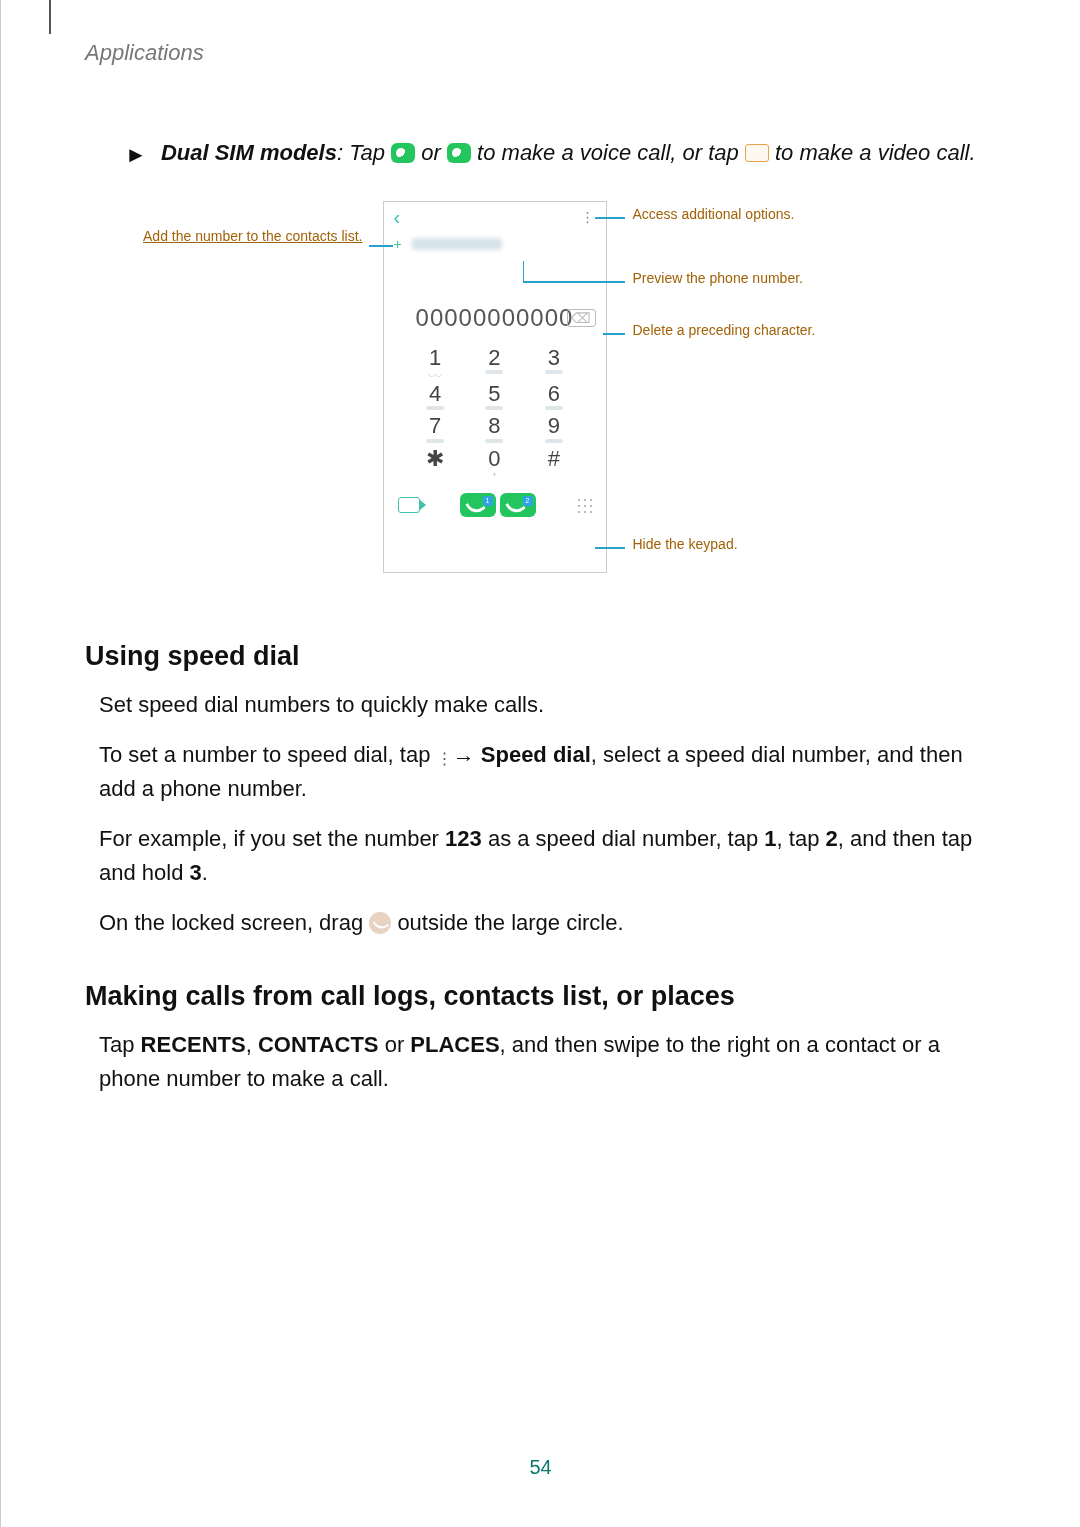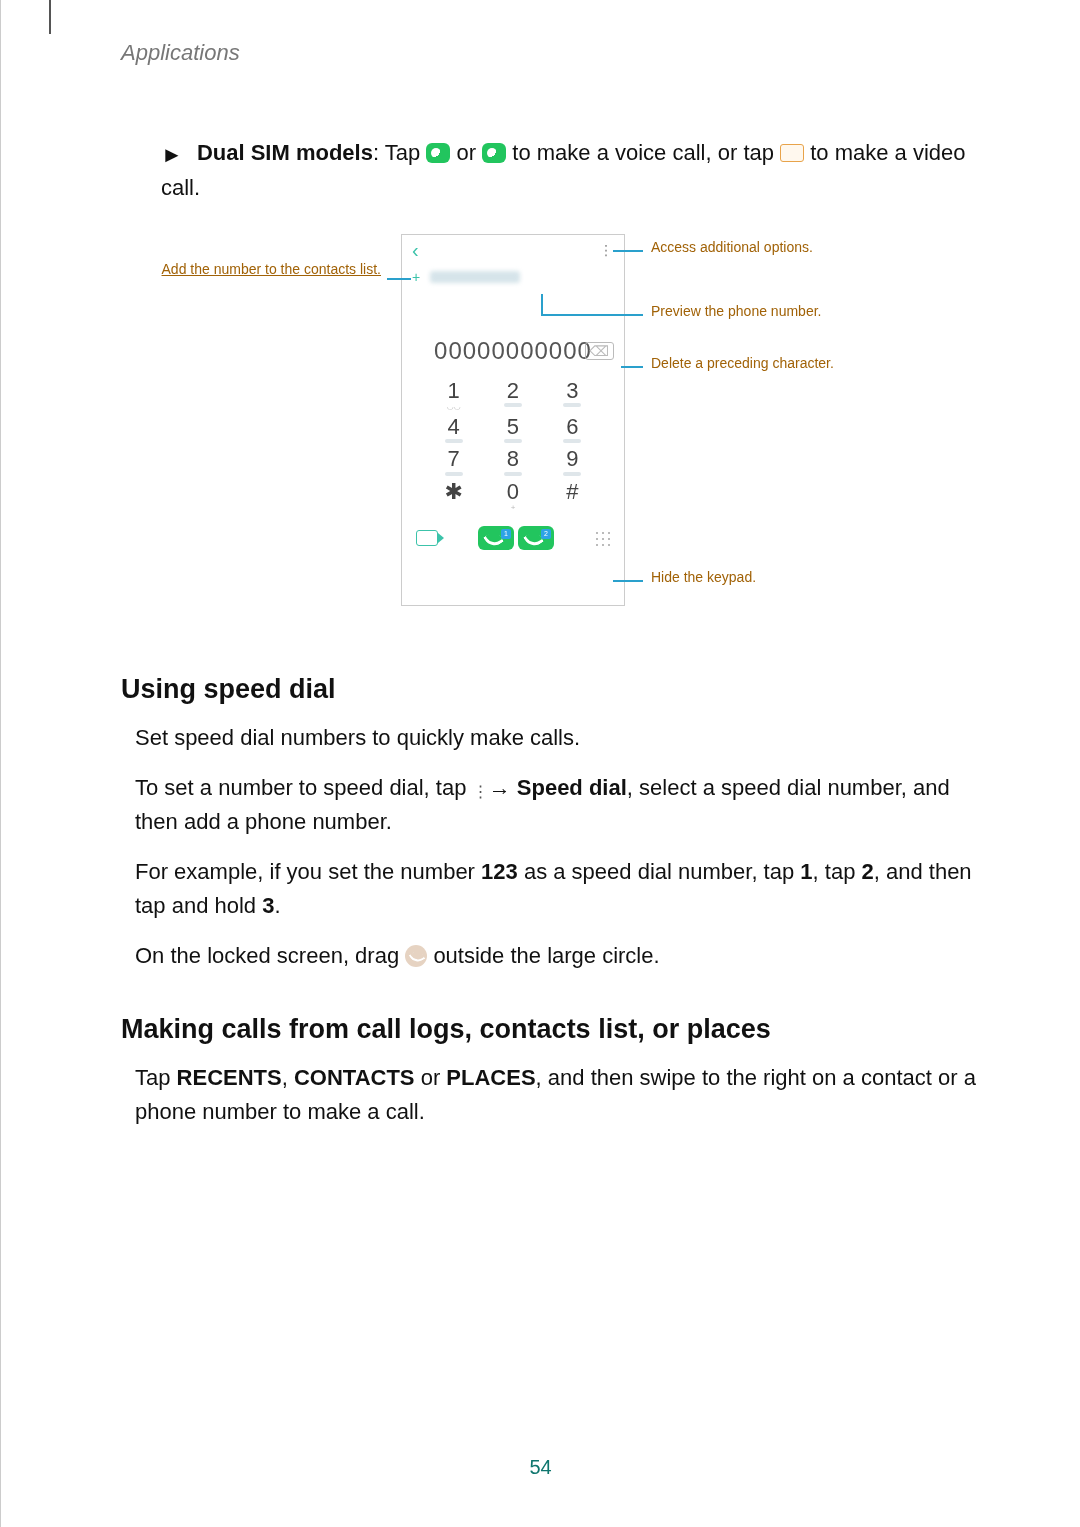--- a/index.html
+++ b/index.html
@@ -7,21 +7,21 @@
     padding: 0;
     background: #fff;
     font-family: "Segoe UI", "Myriad Pro", Arial, sans-serif;
     color: #111;
   }
   .page {
     width: 1080px;
     height: 1527px;
     position: relative;
     box-sizing: border-box;
-    padding: 40px 100px 0 120px;
+    padding: 40px 100px 0 84px;
     border-left: 1px solid rgba(0,0,0,0.2);
     border-left-width: 1px;
   }
   .page::before {
     content: "";
     position: absolute;
     left: 48px;
     top: 0;
     width: 0;
     height: 34px;
@@ -32,20 +32,21 @@
     font-size: 22px;
     font-style: italic;
     margin-bottom: 70px;
     margin-left: 0px;
   }
   .bullet-line {
     font-size: 22px;
     line-height: 1.5;
     margin-left: 40px;
     margin-bottom: 30px;
+    font-style: italic;
   }
   .tri {
     display: inline-block;
     vertical-align: -2px;
     margin-right: 8px;
   }
   .pill {
     display: inline-block;
     width: 24px;
     height: 20px;

